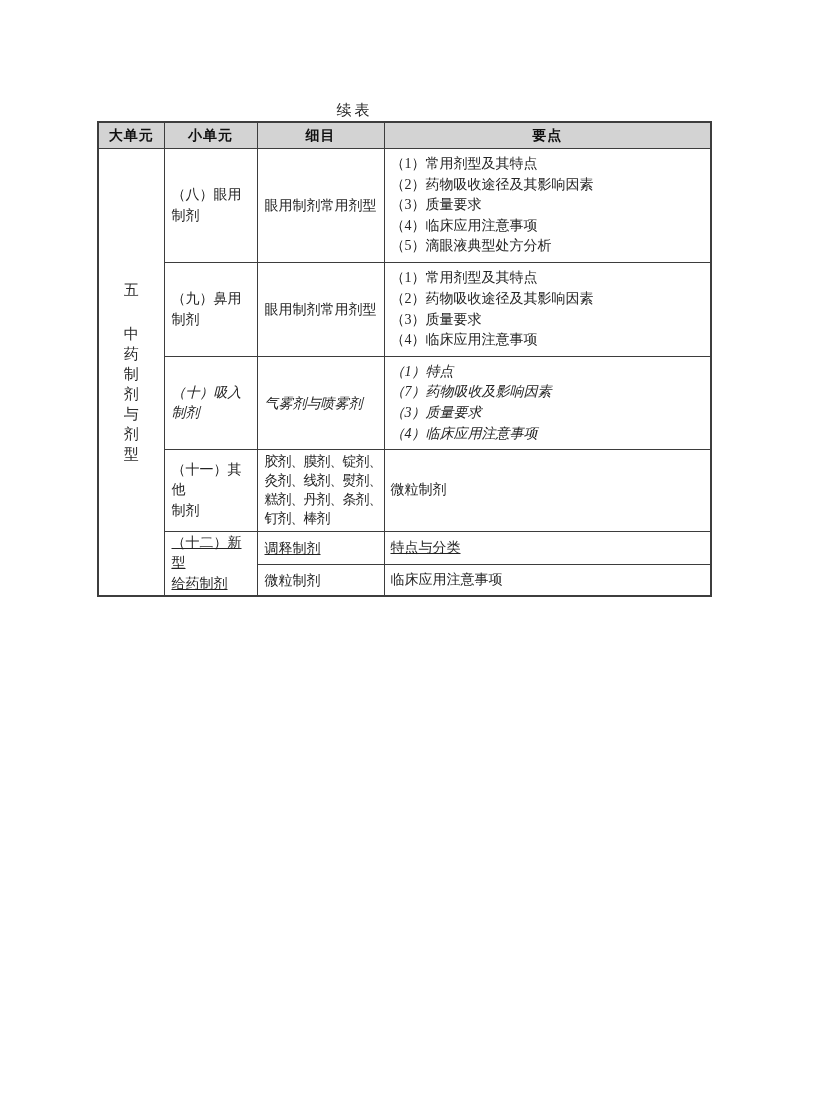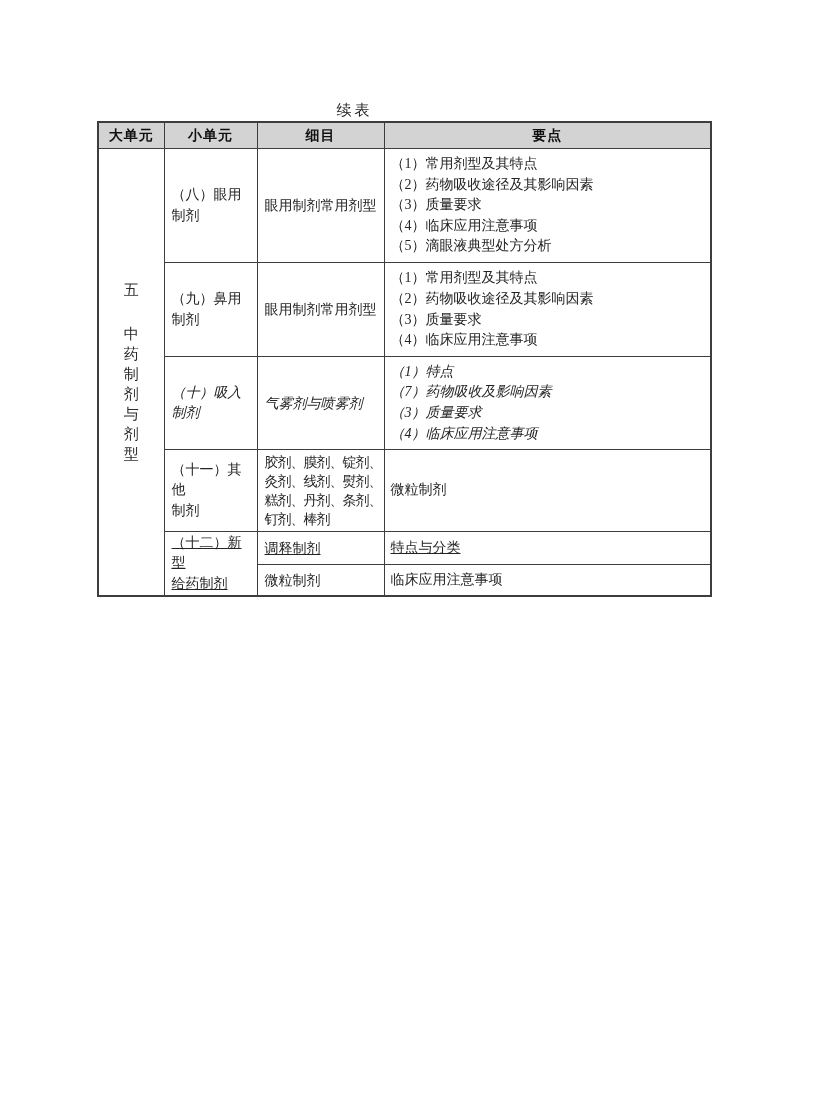--- a/index.html
+++ b/index.html
@@ -52,21 +52,21 @@
   td.major-cell {
     text-align: center;
     font-size: 15px;
     color: #2b2b2b;
   }
   .major-number { line-height: 20px; margin-bottom: 24px; }
   .major-title .line { line-height: 20px; height: 20px; }
   td.sub-cell { padding: 0 4px 0 7px; line-height: 20.5px; }
   td.detail-cell { padding: 0 3px 0 7px; line-height: 19px; }
   td.detail-cell .line { white-space: nowrap; }
-  tr.row-4 td.detail-cell .line { letter-spacing: -1px; }
+  tr.row-4 td.detail-cell .line { letter-spacing: -1px; font-family: Liberation Mono, monospace; }
   td.points-cell { padding: 2px 4px 2px 6px; line-height: 20.6px; }
 </style>
 </head>
 <body>
 
 <div class="continued-note">续表</div>
 
 <table class="syllabus">
   <colgroup>
     <col style="width:66px">

